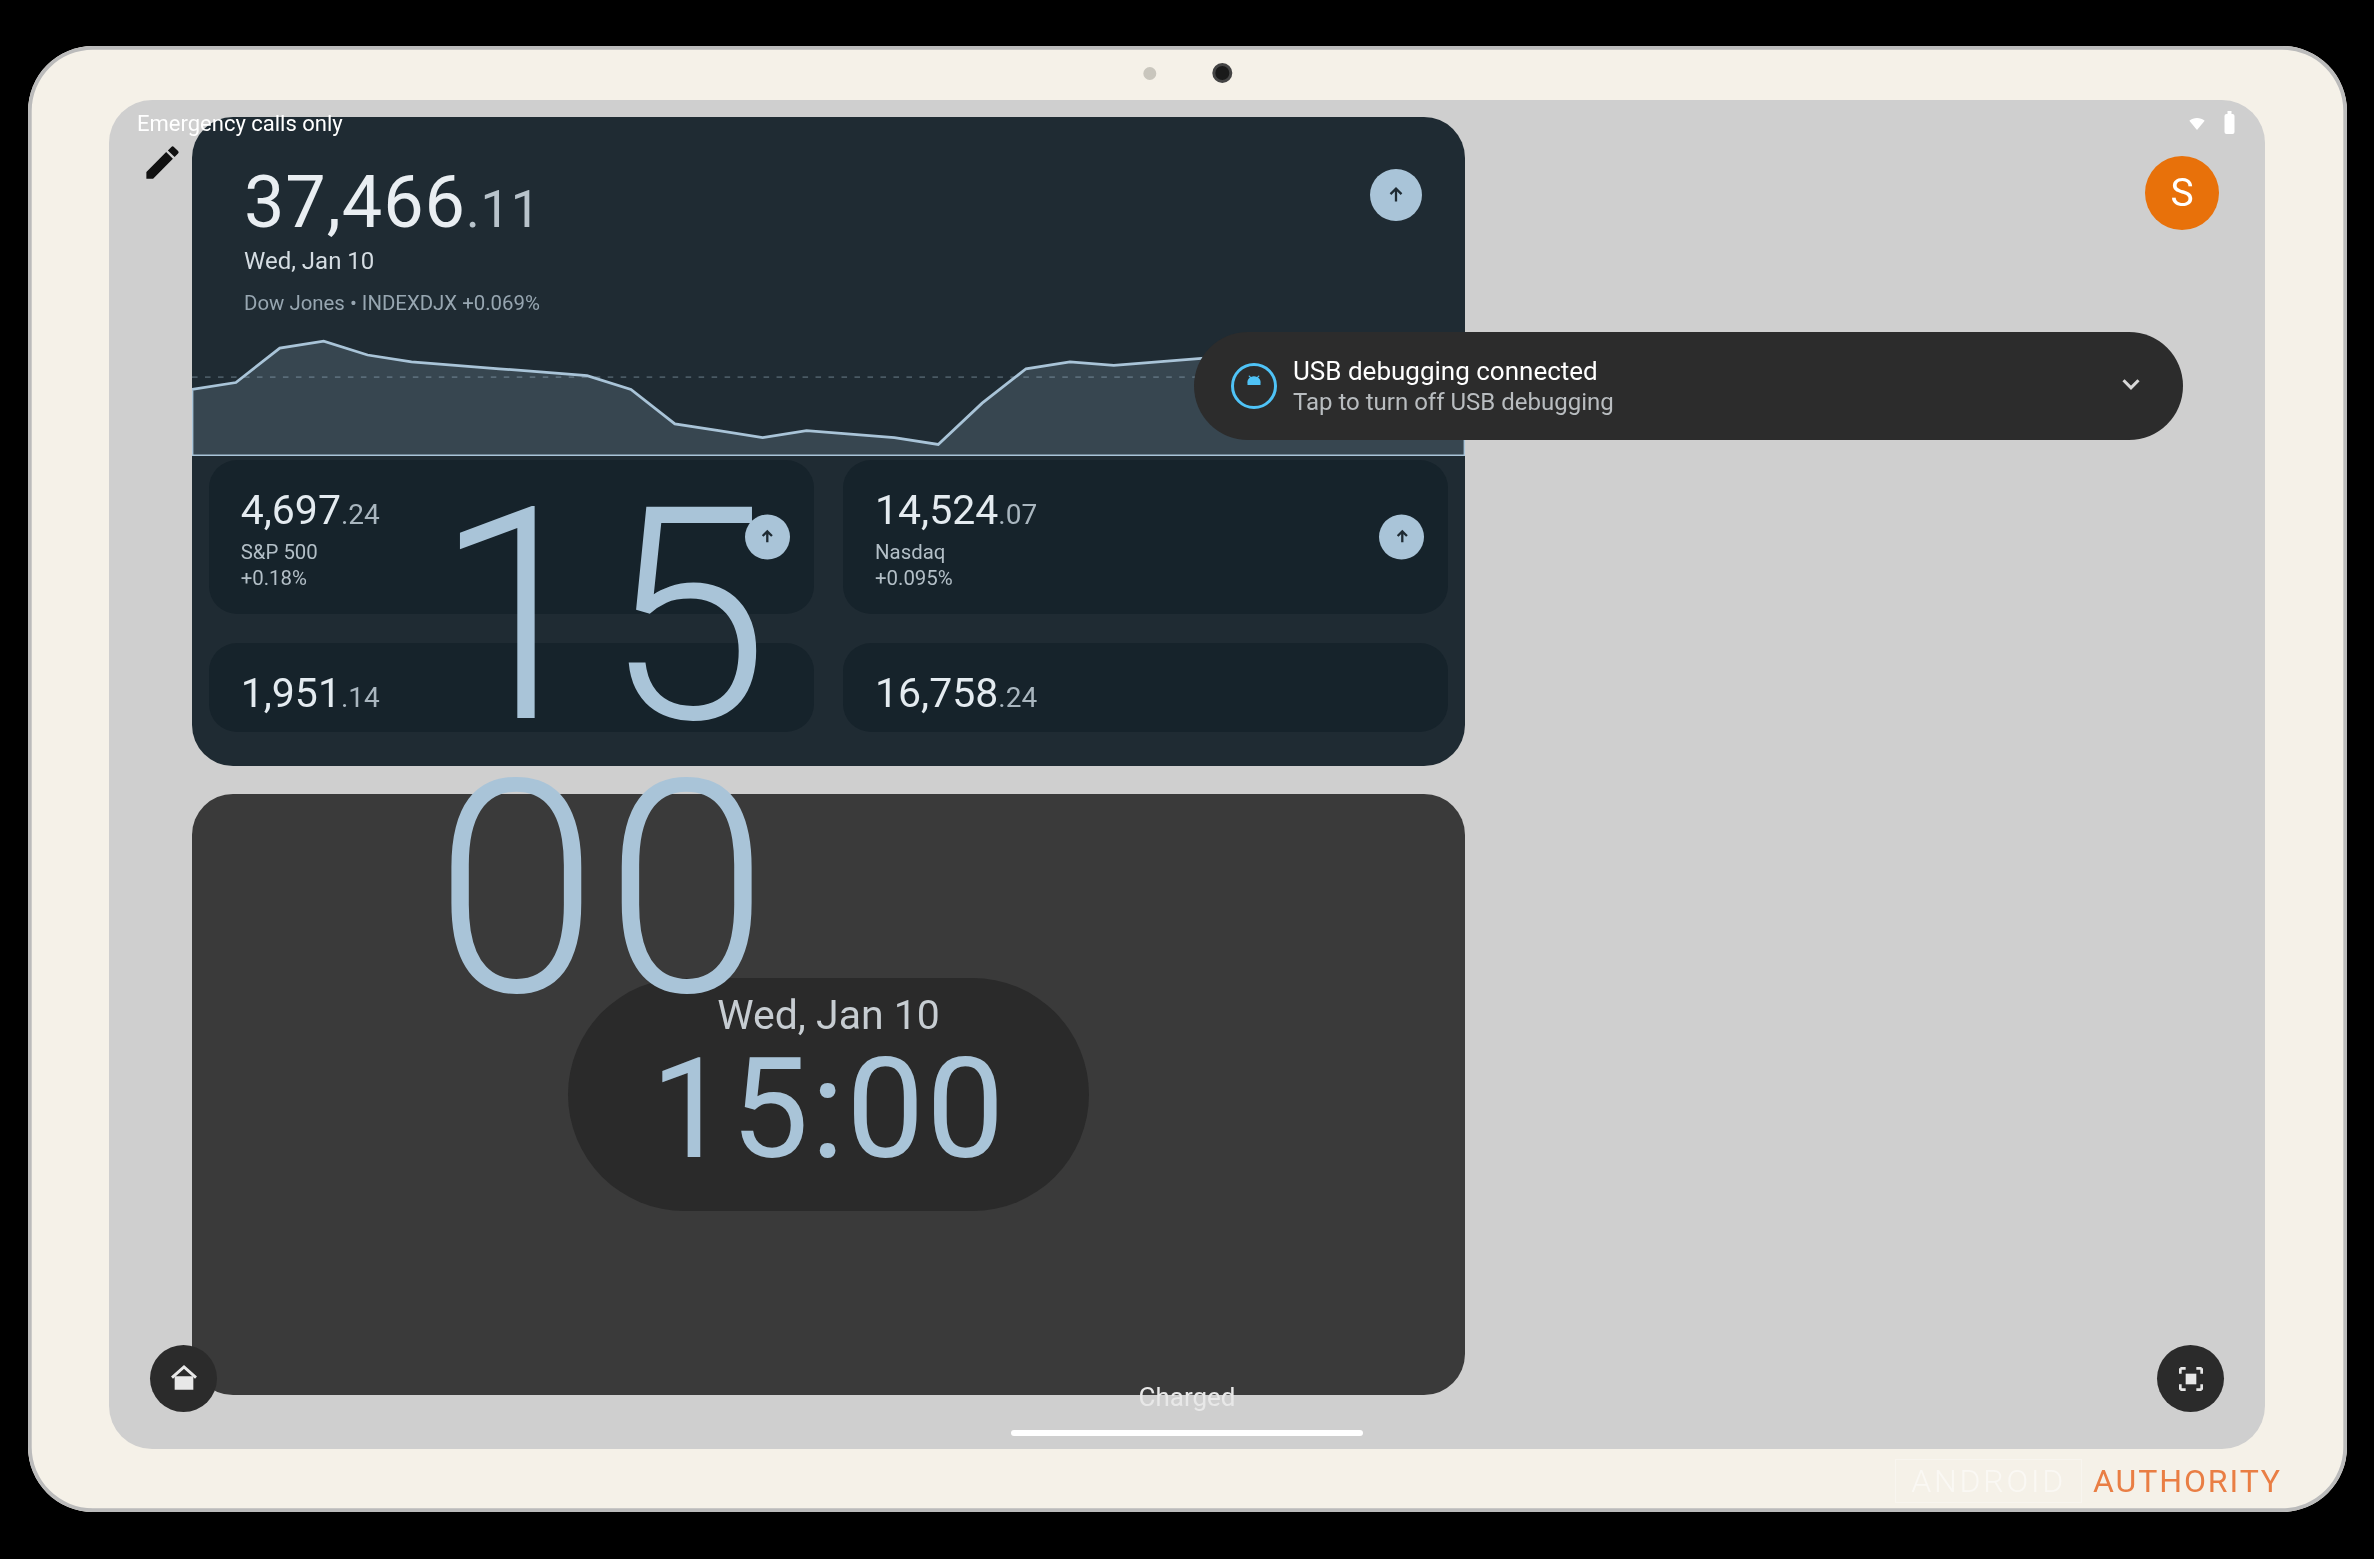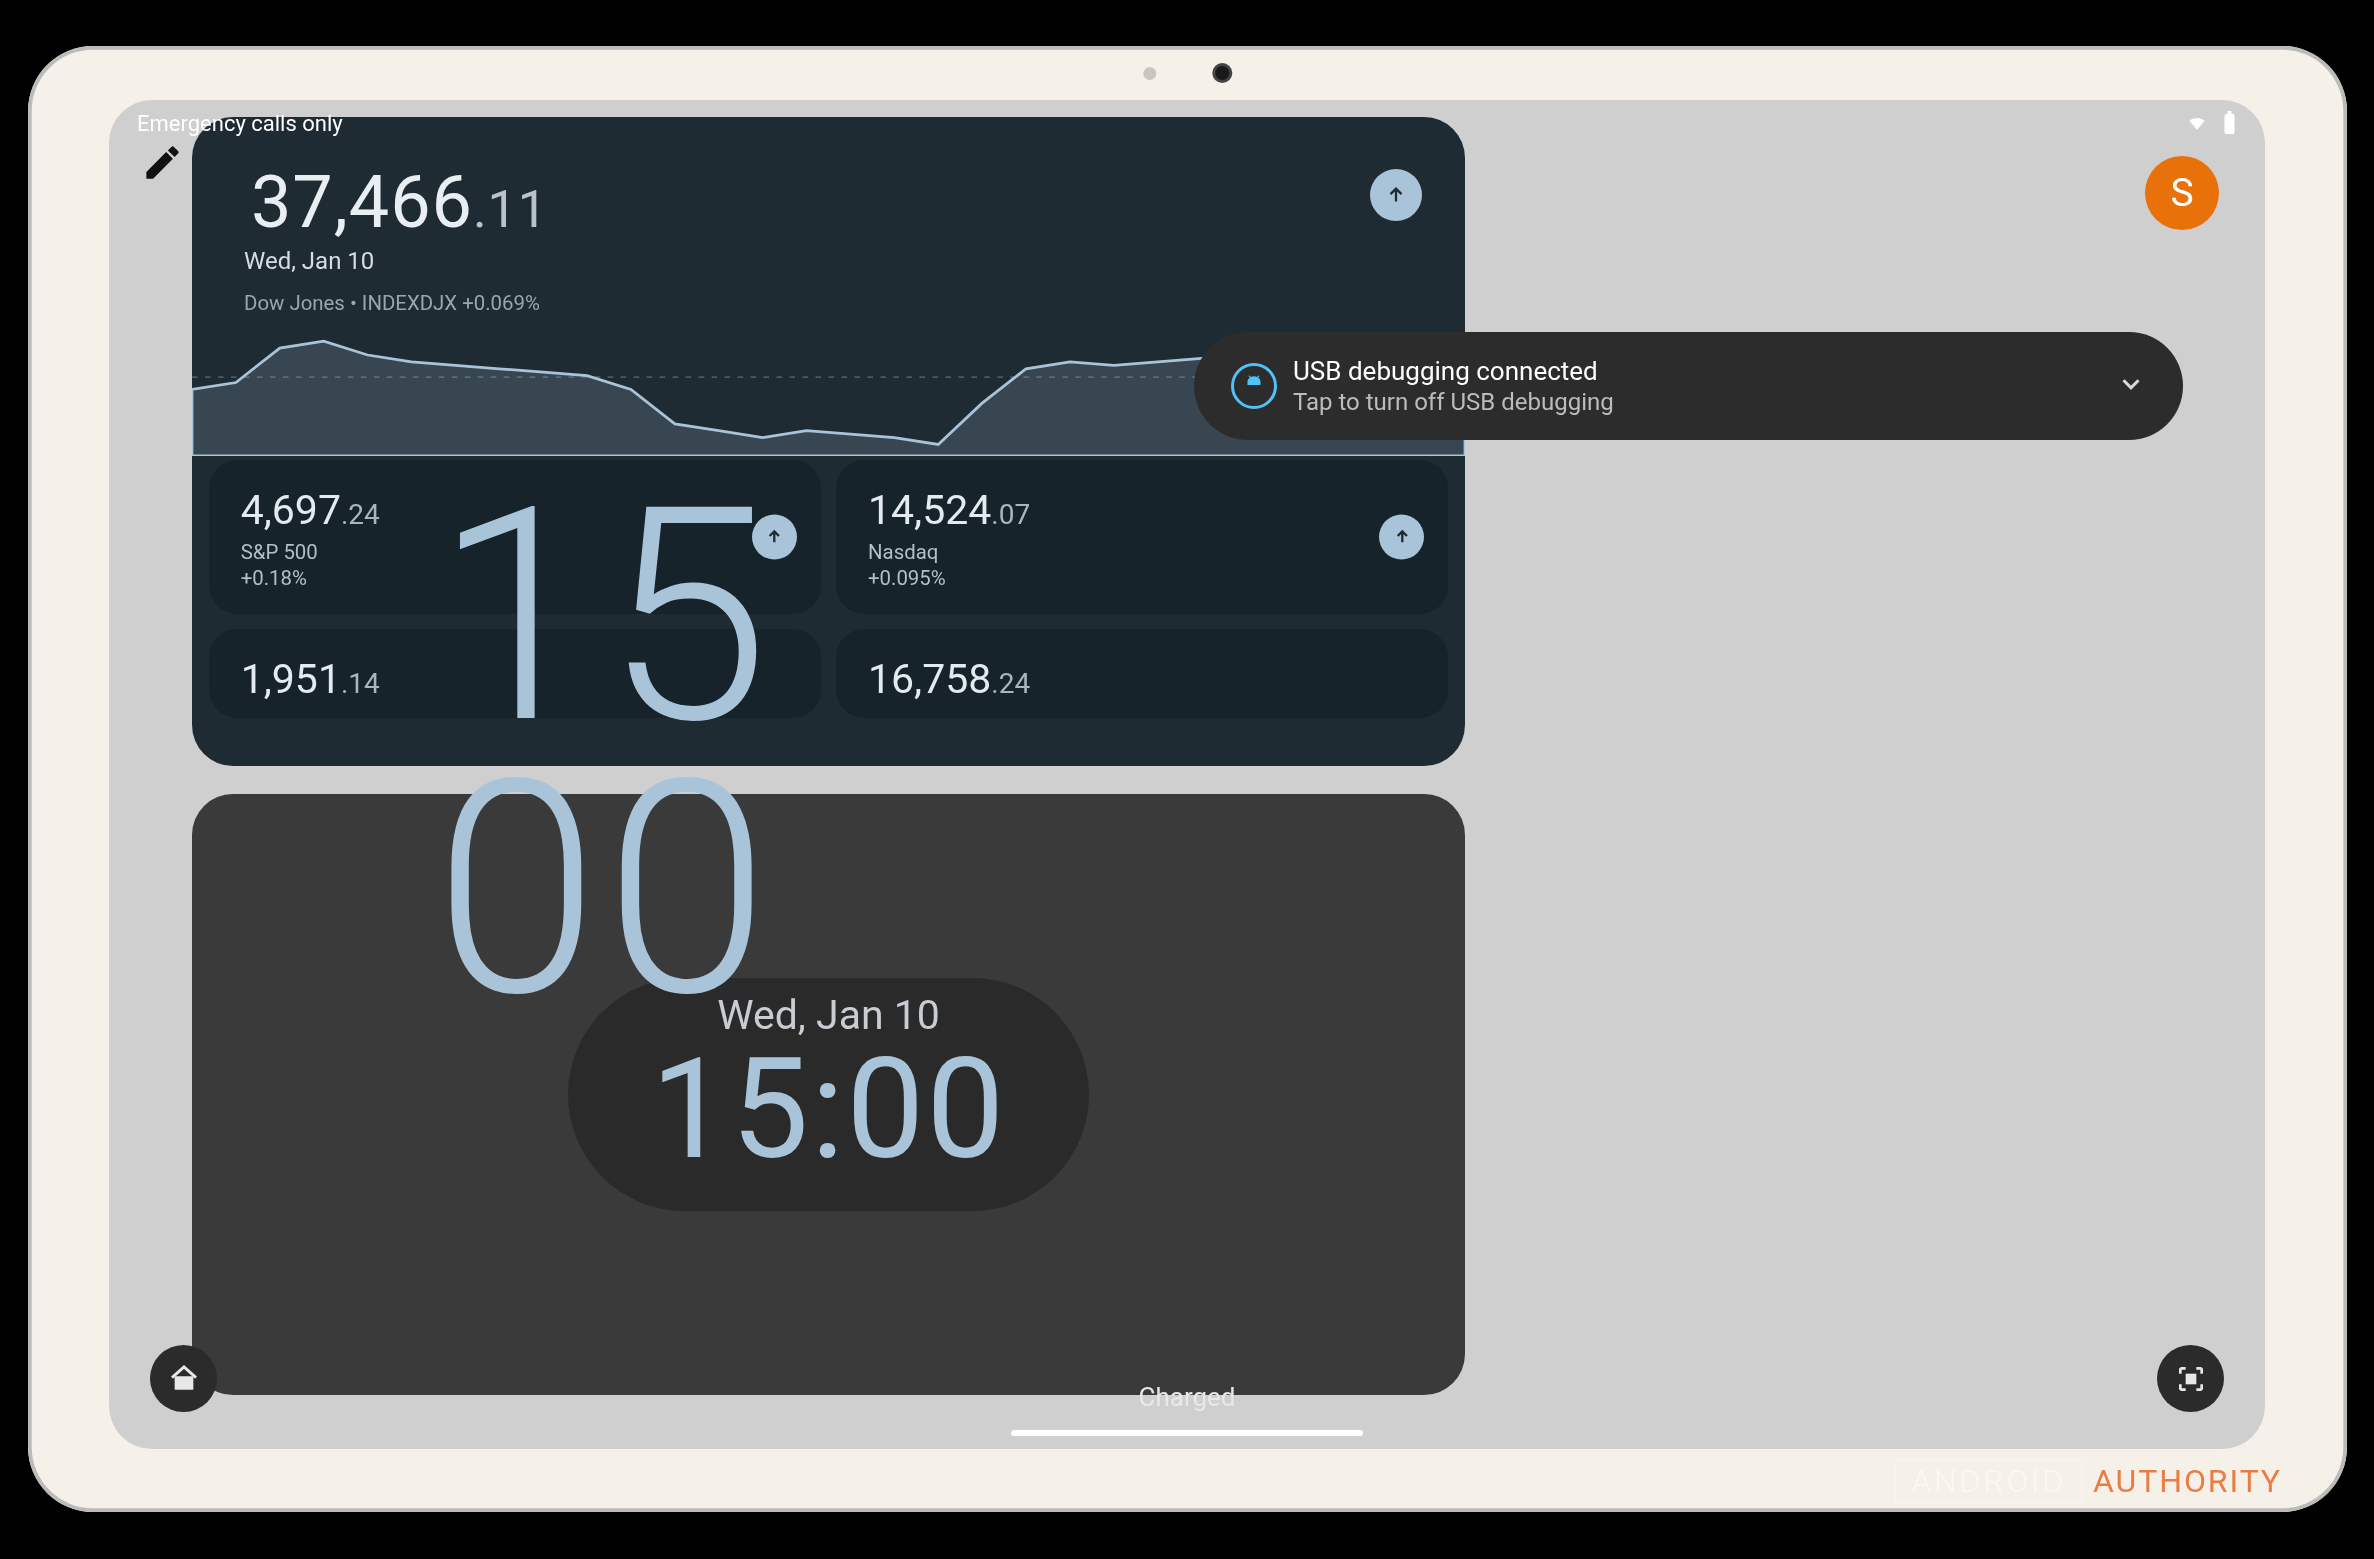--- a/index.html
+++ b/index.html
@@ -82,32 +82,32 @@
     position: absolute;
     left: 83px;
     width: 1273px;
     background: #1f2b33;
     border-radius: 41px;
     overflow: hidden;
   }
   .finance-widget { top: 16.7px; height: 649px; }
   .clock-widget { top: 694px; height: 601px; background:#3a3a3a; display:flex; align-items:center; justify-content:center; }
   .finance-header { padding: 43px 52px 11px; color:#fff; position:relative;}
-  .big-price { font-size: 72px; font-weight:400; color:#e9eef2; letter-spacing:0.9px;margin-left:7px;}
+  .big-price { font-size: 72px; font-weight:400; color:#e9eef2; letter-spacing:0.9px;}
   .big-price .dec { font-size: 52px; color:#b8c3cb;}
   .date-mini { font-size:24px; color:#d5dde3; margin-top:1.9px;}
   .sub-line { font-size:20.4px; color:#97a6b1; margin-top:16.7px;}
   .arrow-circle {
     width:52px; height:52px; border-radius:50%;
     background:#a9c4d8; display:flex; align-items:center; justify-content:center;
     color:#1f2b33;
   }
   .finance-arrow { position:absolute; top:52px; right:43px;}
   .sparkline { width:100%; height:130px; }
-  .tiles { display:grid; grid-template-columns:1fr 1fr; gap:15px; padding:0 16.7px;}
+  .tiles { display:grid; grid-template-columns:1fr 1fr; gap:29px; padding:0 16.7px;}
   .tile { background:#16232b; border-radius:28px; padding:26px 32px 24px; position:relative; color:#e4ebf0;}
   .tile .tprice { font-size:41px; }
   .tile .tprice .dec { font-size:28px; color:#a9b6bf;}
   .tile .tname { font-size:20.4px; color:#b3bfc7; margin-top:6px;}
   .tile .tchg { font-size:20.4px; color:#b3bfc7; margin-top:1.9px;}
   .tile .arrow-circle { position:absolute; right:24px; top:50%; transform:translateY(-50%); width:45px;height:45px;}
   .tile.half { height:89px; overflow:hidden;}
   
   .clock-pill {
     background:#2a2a2a; border-radius:167px;

